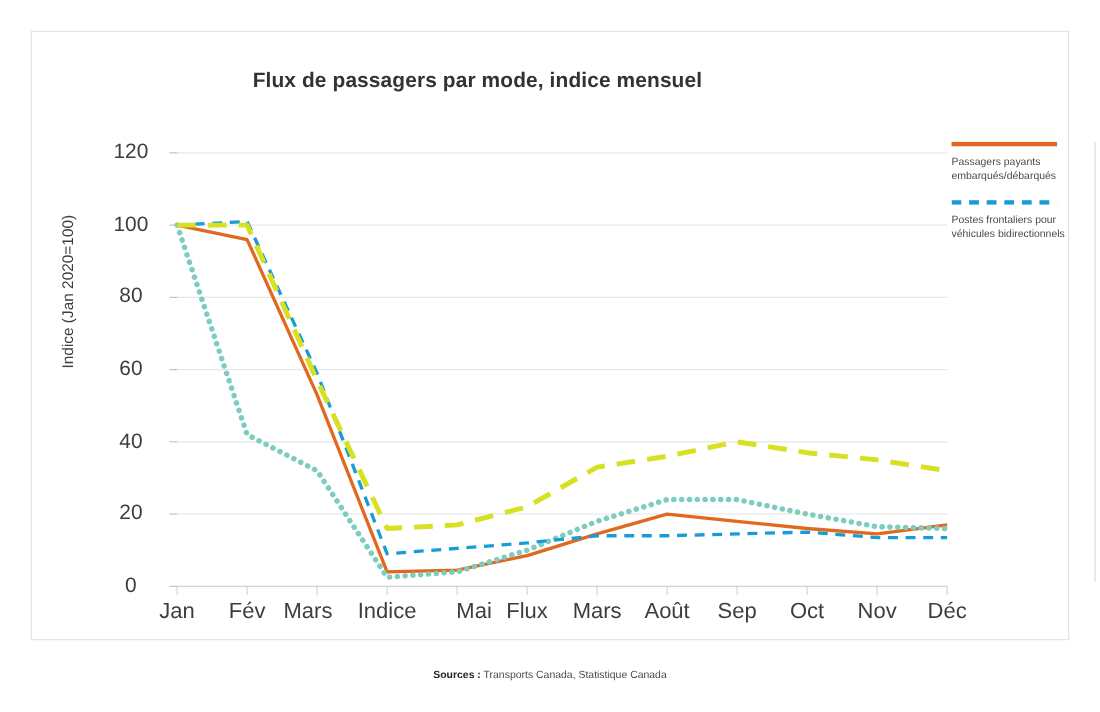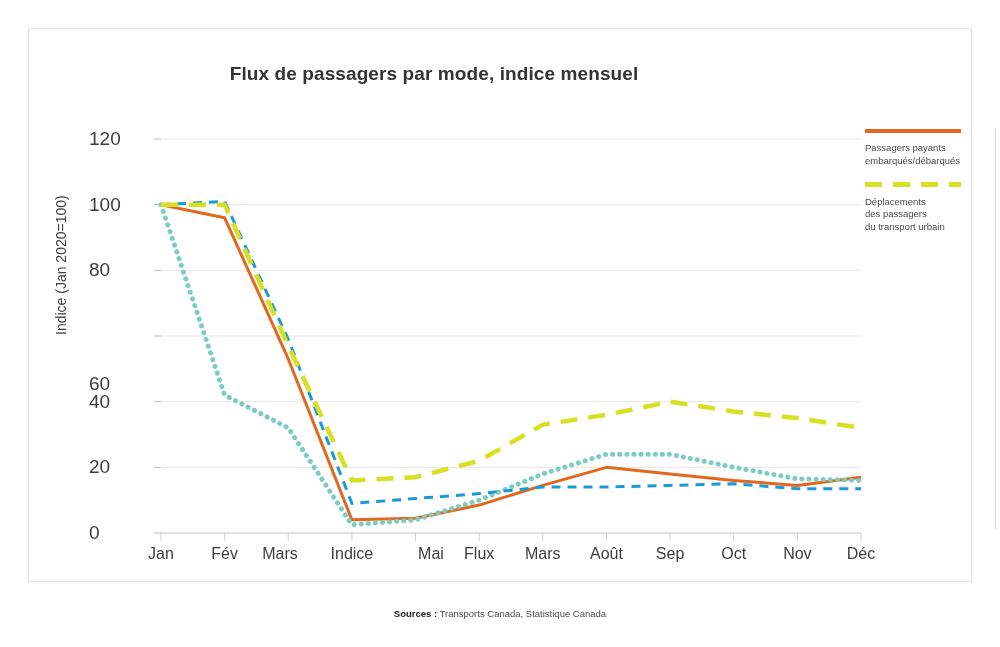--- a/index.html
+++ b/index.html
@@ -53,21 +53,21 @@
     top: 0;
     width: 700px;
     height: 394px;
     overflow: visible;
   }
   
   .ytick {
     position: absolute;
     right: 0;
     width: 60px;
-    text-align: left;
+    text-align: center;
     font-size: 19px;
     color: #3d3d3d;
     transform: translateY(-50%);
   }
   .ytick-col {
     position: absolute;
     left: 58px;
     top: 110px;
     width: 62px;
     height: 394px;
@@ -97,21 +97,21 @@
     top: 516px;
     width: 700px;
     height: 24px;
   }
   .xtick {
     position: absolute;
     top: 0;
     width: 80px;
     margin-left: -40px;
     text-align: center;
-    font-size: 16px;
+    font-size: 20px;
     color: #3d3d3d;
   }
   
   .legend {
     position: absolute;
     left: 836px;
     top: 100px;
     width: 104px;
   }
   .legend-item { margin-bottom: 14px; }
@@ -150,21 +150,21 @@
 
 <div id="root">
   <div class="card">
 
     <div class="chart-title">Flux de passagers par mode, indice mensuel</div>
 
     <div class="ytick-col">
         <div class="ytick" style="top: 394px;">0</div>
         <div class="ytick" style="top: 328.333px;">20</div>
         <div class="ytick" style="top: 262.667px;">40</div>
-        <div class="ytick" style="top: 197px; margin-top: 48px;">60</div>
+        <div class="ytick" style="top: 197px;">60</div>
         <div class="ytick" style="top: 131.333px;">80</div>
         <div class="ytick" style="top: 65.6667px;">100</div>
         <div class="ytick" style="top: 0px;">120</div>
       </div>
 
     <div class="yaxis-title-holder">
       <div class="yaxis-title">Indice (Jan 2020=100)</div>
     </div>
 
     <div class="plot-wrap">
@@ -217,22 +217,22 @@
         <div class="xtick" style="left: 636.364px;">Nov</div>
         <div class="xtick" style="left: 700px;">Déc</div>
       </div>
 
     <div class="legend" id="legend">
         <div class="legend-item">
           <div class="legend-swatch" style="background: rgb(226, 104, 31); height: 4px;"></div>
           <div class="legend-label">Passagers payants<br>embarqués/débarqués</div>
         </div>
         <div class="legend-item">
-          <div class="legend-swatch" style="height: 5px; background-image: linear-gradient(90deg, rgb(215, 224, 33) 0px, rgb(215, 224, 33) 17px, transparent 17px, transparent 28px); background-size: 28px 5px; background-repeat: repeat-x;"></div>
-          <div class="legend-label">Déplacements<br>des passagers<br>du transport urbain</div>
+          <div class="legend-swatch" style="height: 4px; background-image: linear-gradient(90deg, rgb(26, 155, 215) 0px, rgb(26, 155, 215) 9px, transparent 9px, transparent 16px); background-size: 16px 4px; background-repeat: repeat-x;"></div>
+          <div class="legend-label">Postes frontaliers pour<br>véhicules bidirectionnels</div>
         </div>
       </div>
     <div class="legend-divider"></div>
 
   </div>
 
   <div class="source">
     <b>Sources :</b>
     <span>Transports Canada, Statistique Canada</span>
   </div>

